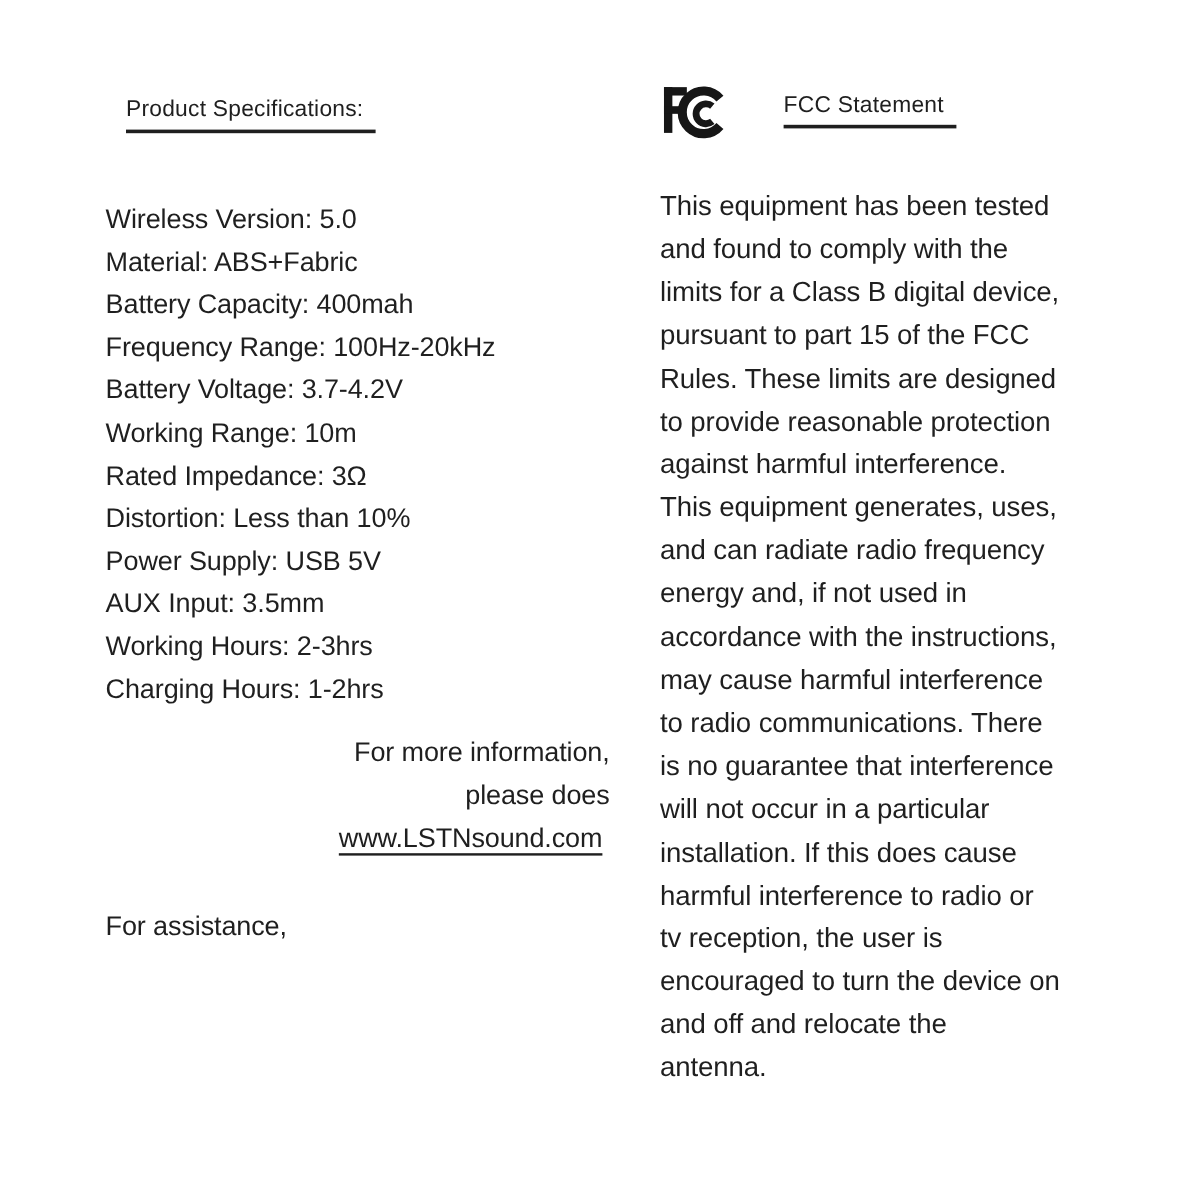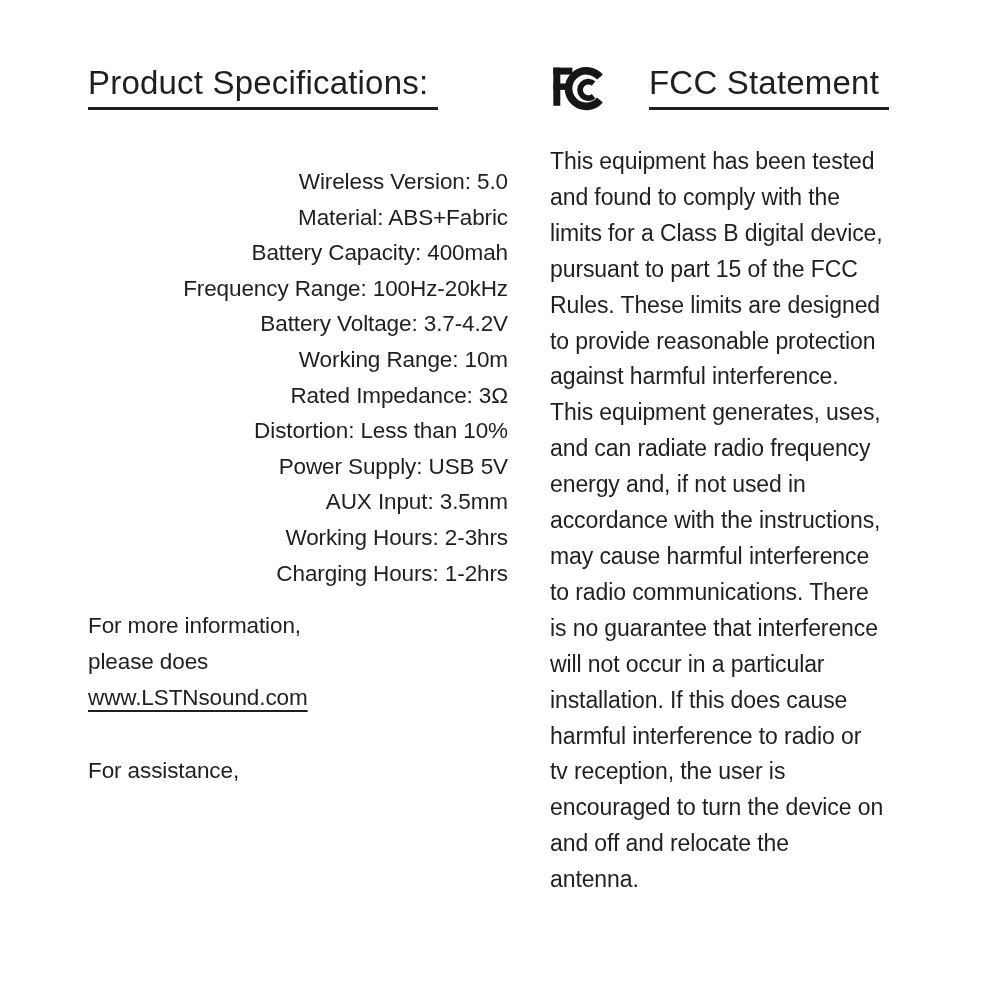--- a/index.html
+++ b/index.html
@@ -22,58 +22,57 @@
     top: 64px;
     width: 420px;
   }
   .col-right {
     position: absolute;
     left: 548px;
     top: 60px;
     width: 372px;
   }
   .section-title {
-    margin: 0;
-    font-size: 33px;
+    margin: 17px;
+    font-size: 19px;
     font-weight: 400;
     letter-spacing: 0.2px;
   }
   .title-underline {
     display: inline-block;
     border-bottom: 3px solid currentColor;
     padding: 0 10px 5px 0;
   }
   .specs {
     margin-top: 54px;
   }
   .spec-line {
     font-size: 22.5px;
     line-height: 35.6px;
     letter-spacing: -0.1px;
-    text-align: right;
   }
   .text-block {
     font-size: 22.5px;
     line-height: 35.8px;
     letter-spacing: -0.1px;
   }
-  .more-info { margin-top: 17px; }
+  .more-info { margin-top: 17px; text-align: right; }
   .assistance { margin-top: 37px; }
   .doc-link {
     color: inherit;
     text-decoration: underline;
     text-decoration-thickness: 2px;
     text-underline-offset: 5px;
     padding-right: 6px;
     cursor: pointer;
   }
   .header-row {
     display: flex;
     align-items: center;
-    gap: 37px;
+    gap: 24px;
   }
   .fcc-logo {
     flex: 0 0 auto;
   }
   .statement {
     margin: 30px 0 0 2px;
     white-space: pre-line;
     font-size: 23px;
     line-height: 35.9px;
     letter-spacing: -0.1px;

